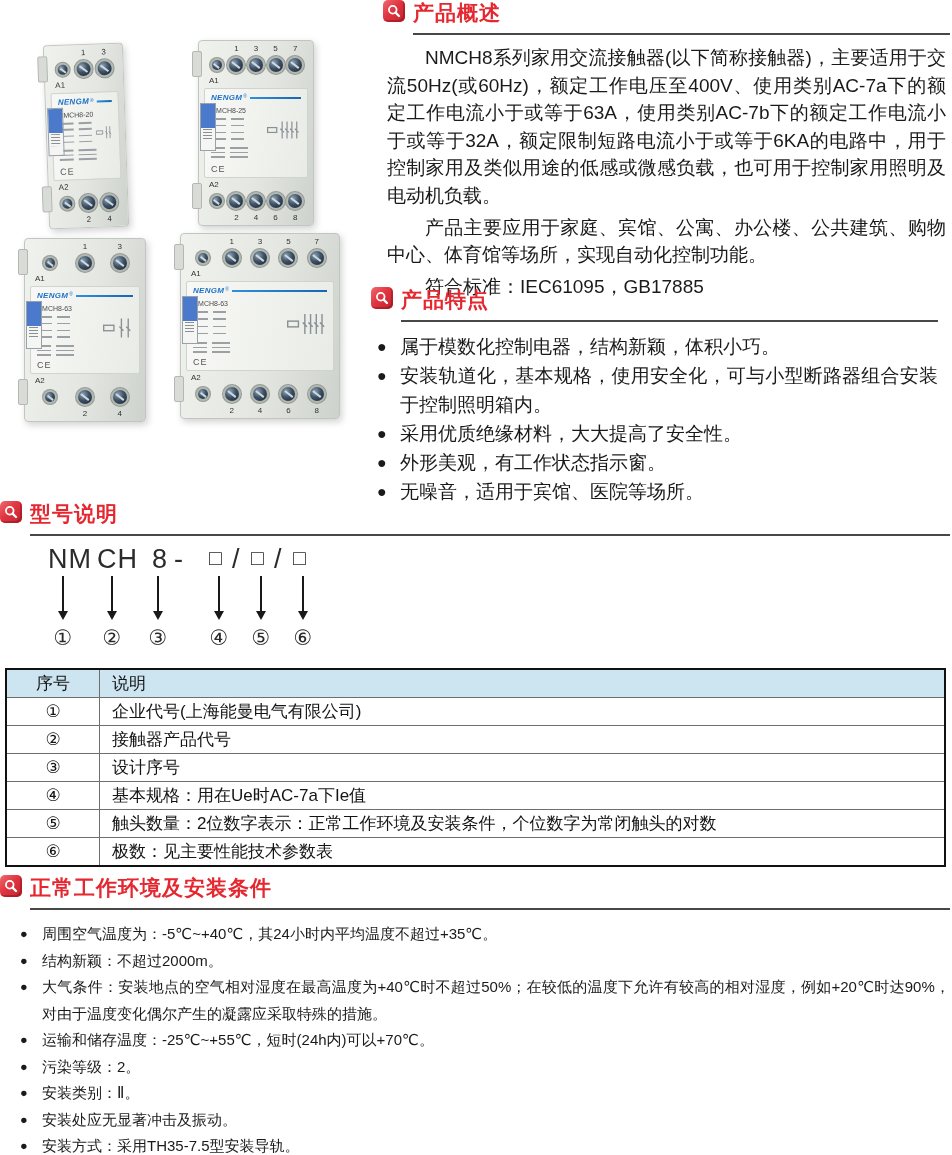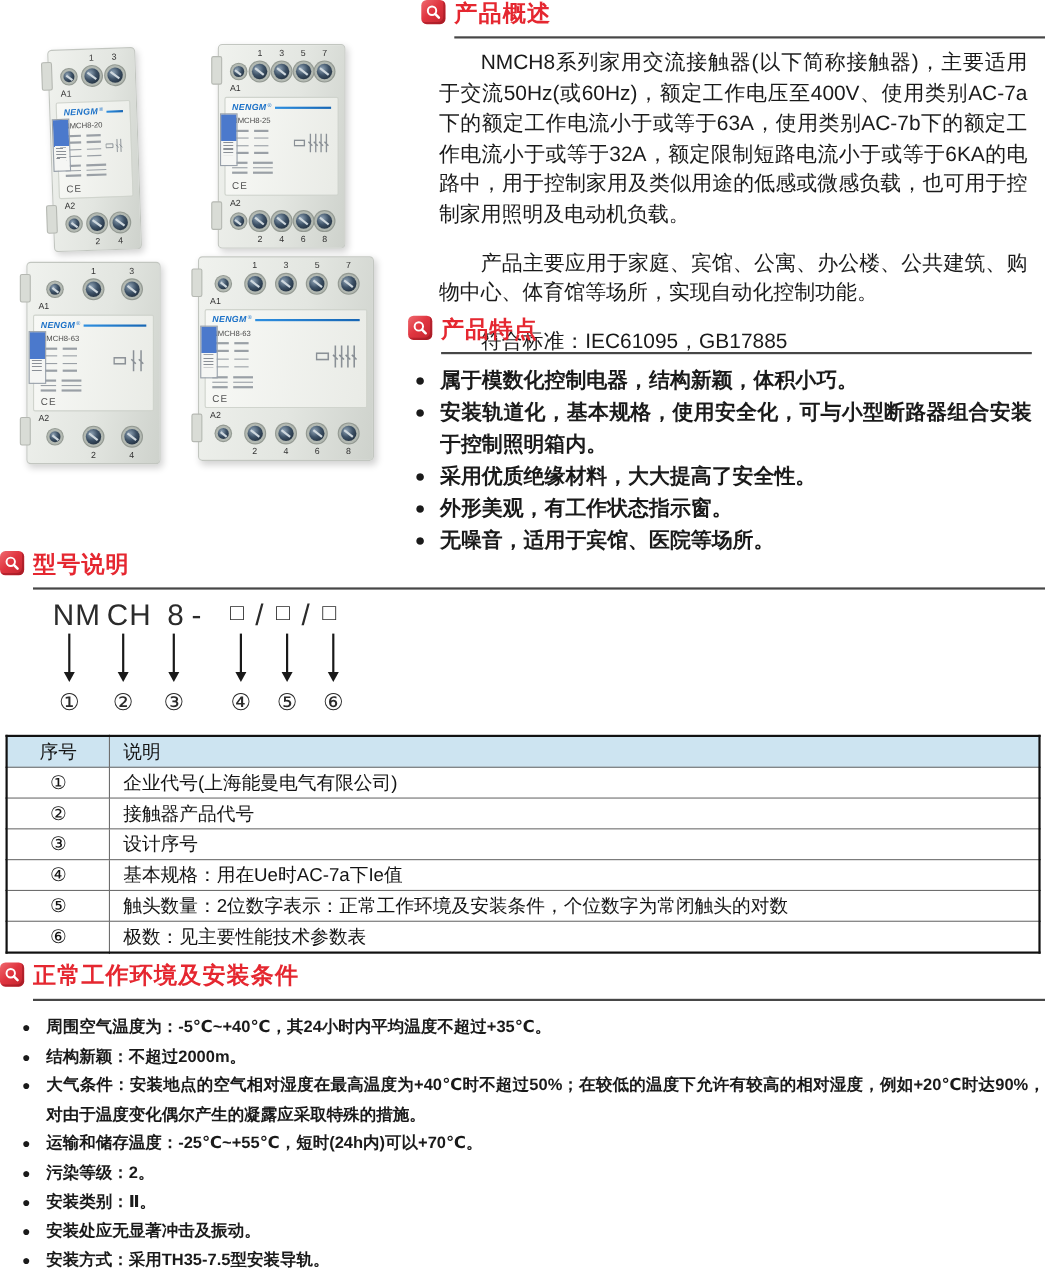--- a/index.html
+++ b/index.html
@@ -10,25 +10,25 @@
   .sec{position:absolute;}
   .sec-head{display:flex;align-items:flex-start;gap:8px;height:30px;}
   .sec-icon{width:22px;height:22px;border-radius:5px;flex:0 0 22px;position:relative;
             background:linear-gradient(135deg,#ef6a70 0%,#e03540 45%,#c2242e 100%);
             box-shadow:inset -2px -2px 0 rgba(120,10,20,.35);display:flex;align-items:center;justify-content:center;}
   .sec-head h2{margin:0;font-size:21px;line-height:26px;color:#e52730;font-weight:700;letter-spacing:1px;}
   .sec-rule{height:2px;background:#474747;margin:3px 0 0 30px;}
 
   
   .sec-overview{left:383px;top:0;width:567px;}
-  .sec-overview p{margin:16px;font-size:19px;line-height:27.6px;text-align:justify;text-indent:2em;color:#1a1a1a;}
+  .sec-overview p{margin:4px;font-size:19px;line-height:27.6px;text-align:justify;text-indent:2em;color:#1a1a1a;}
   .sec-overview p.first{margin-top:9px;}
 
   
-  ul.dotlist{list-style:none;margin:0;padding:0;font-weight:bold;}
+  ul.dotlist{list-style:none;margin:0;padding:0;}
   ul.dotlist li{position:relative;text-align:justify;color:#1a1a1a;}
   ul.dotlist li::before{content:"●";position:absolute;left:0;top:0;font-size:.85em;}
 
   .sec-features{left:371px;top:287px;width:567px;}
   .sec-features ul{margin:10px 0 0 6px;}
   .sec-features li{font-size:19px;line-height:29px;padding-left:23px;}
 
   
   .sec-model{left:0;top:501px;width:950px;}
   .diagram{position:relative;margin-top:8px;height:118px;}

